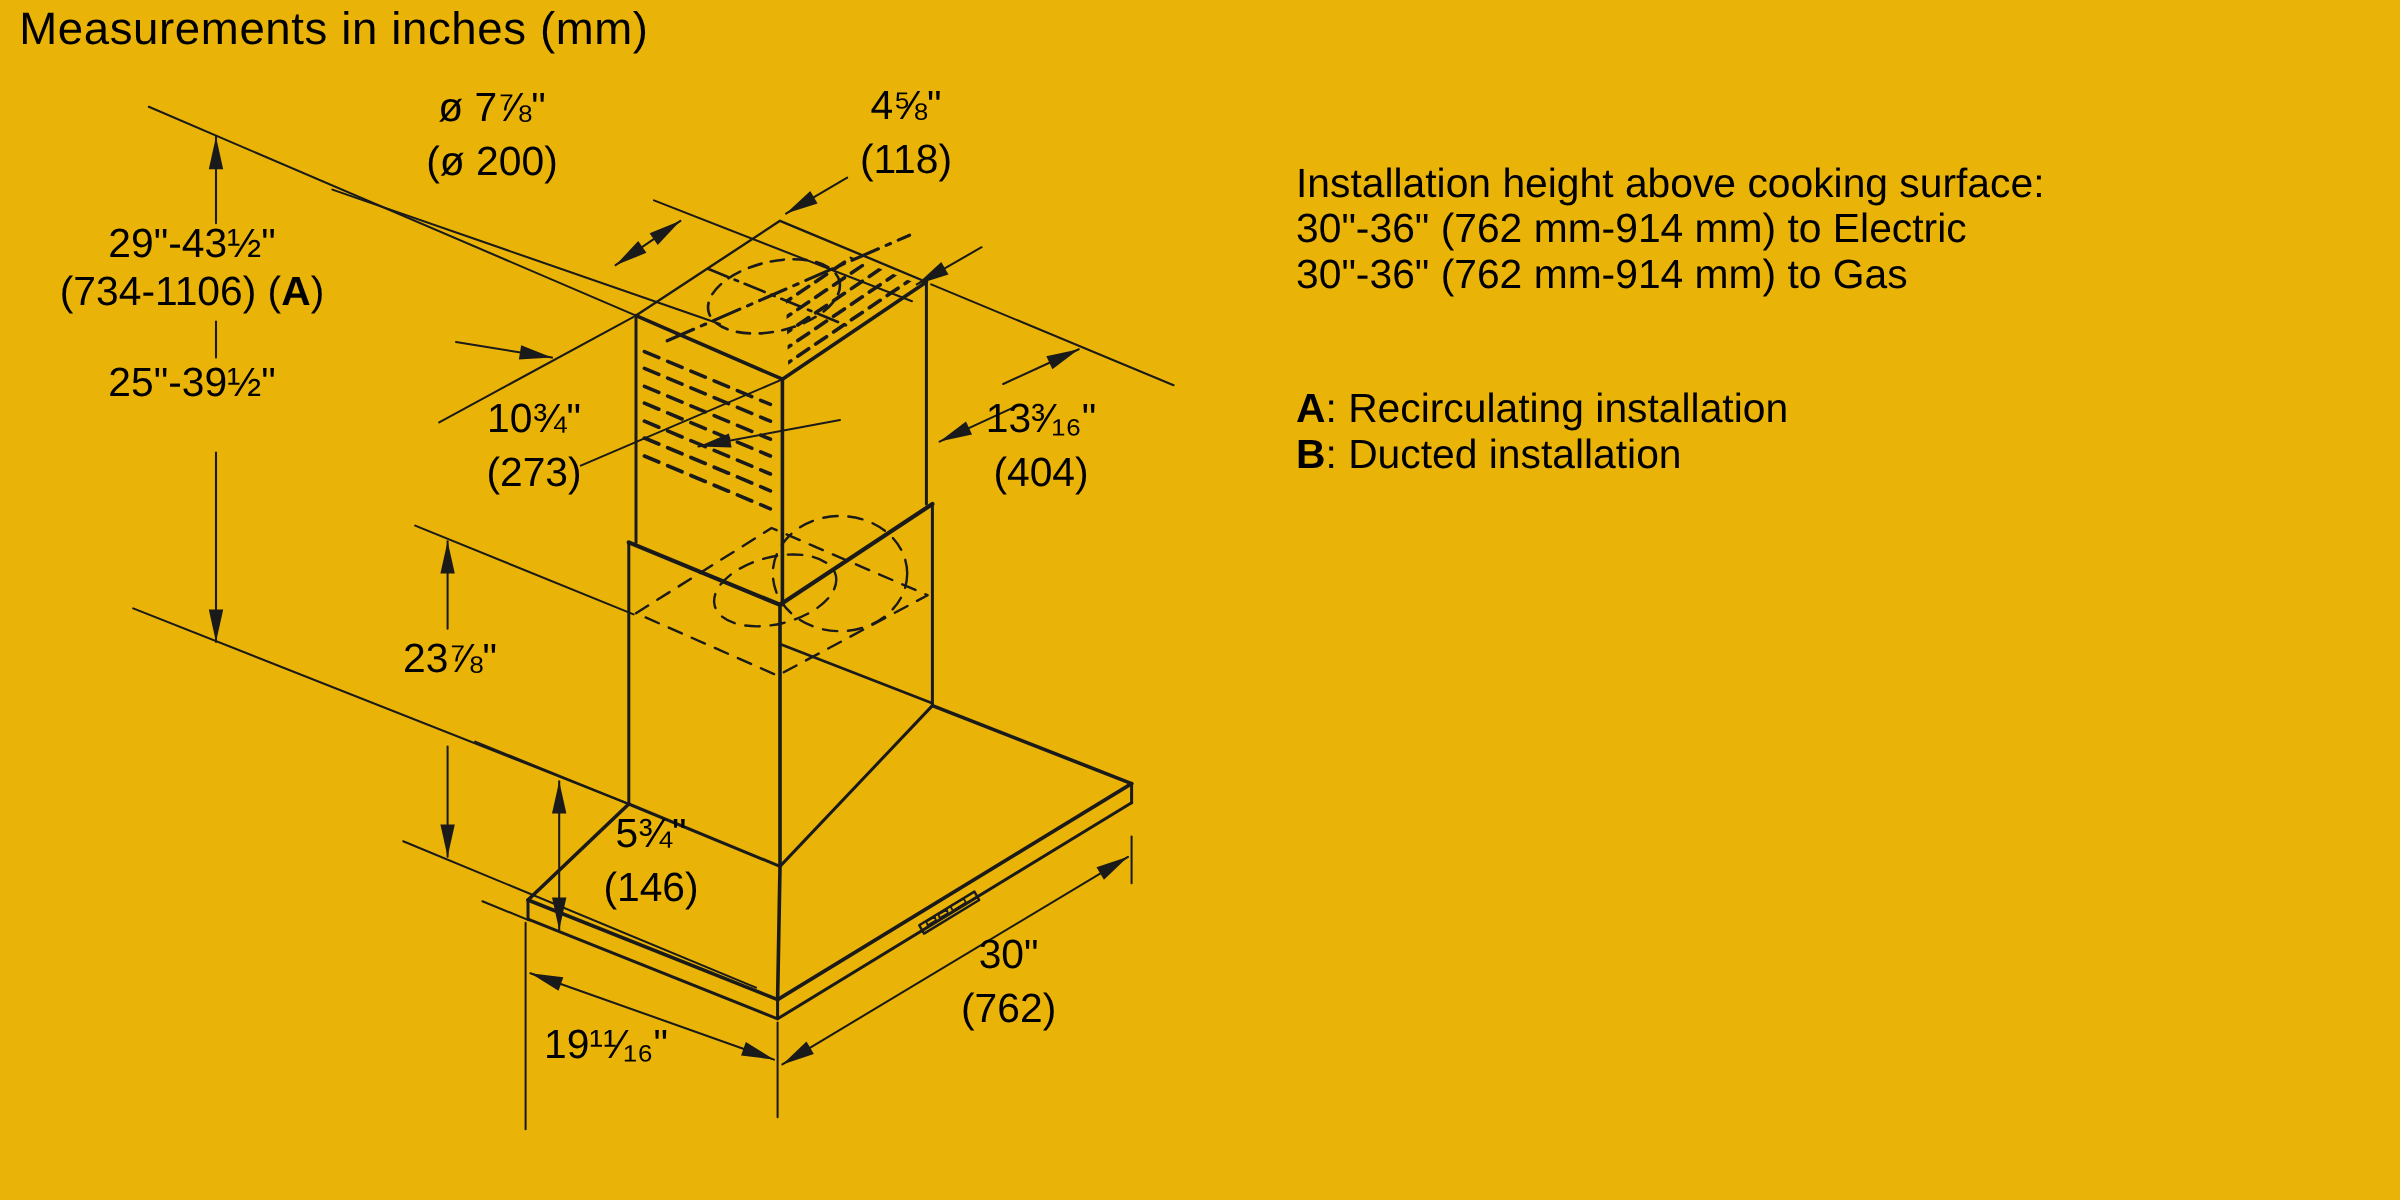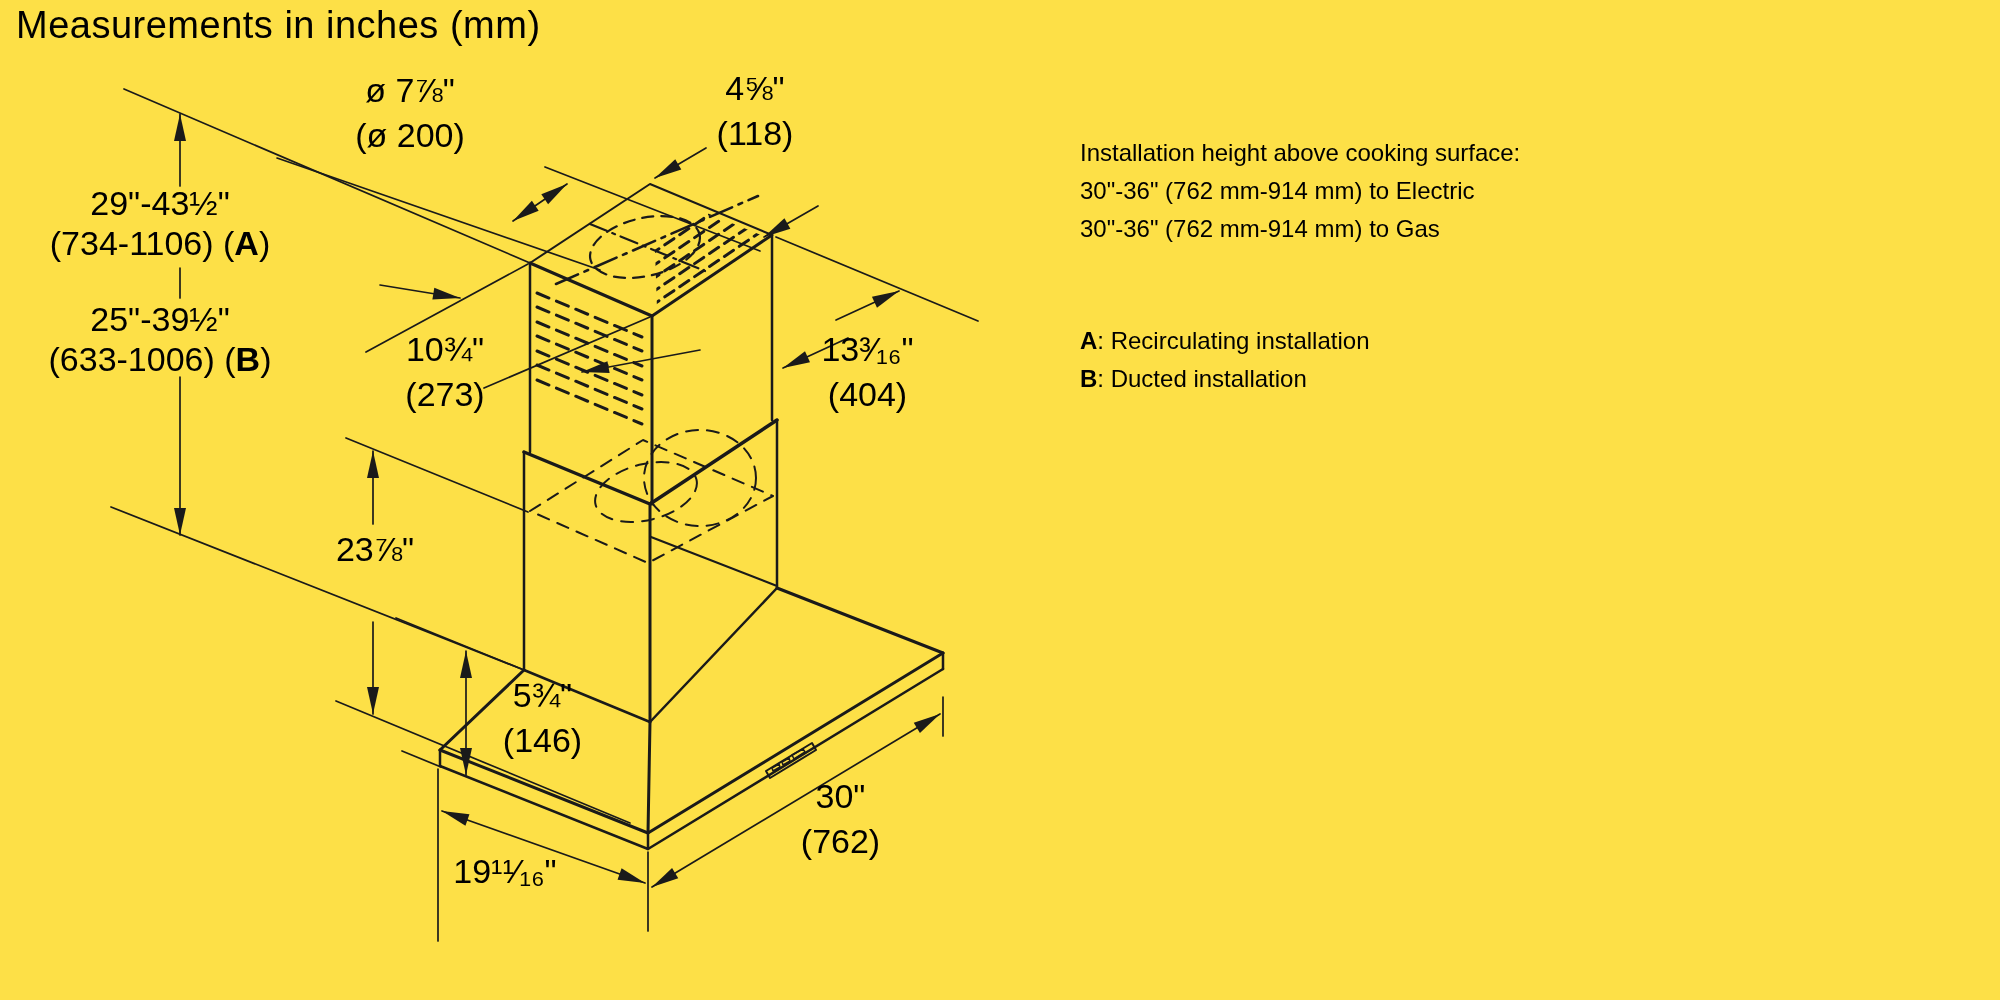--- a/index.html
+++ b/index.html
@@ -1,22 +1,22 @@
 <!DOCTYPE html>
 <html><head>
 <meta charset="utf-8">
 <style>
   html,body{margin:0;padding:0;background:#fff;}
-  .stage{position:relative;width:2000px;height:1000px;background:#fde047;overflow:hidden;
+  .stage{position:relative;width:2000px;height:1000px;background:#eab308;overflow:hidden;
          font-family:"Liberation Sans","DejaVu Sans",sans-serif;color:#000;}
   .stage svg{position:absolute;left:0;top:0;}
   .title{position:absolute;left:16px;top:4px;font-size:38px;letter-spacing:0.5px;}
   .lbl{position:absolute;text-align:center;font-size:34px;line-height:45px;white-space:nowrap;}
   .lbl div{height:45px;}
-  .info{position:absolute;left:1080px;top:134px;font-size:24px;line-height:38px;}
+  .info{position:absolute;left:1080px;top:134px;font-size:34px;line-height:38px;}
   .info .gap{height:74px;}
   .b{font-weight:bold;}
 </style>
 </head>
 <body>
 
 <div class="stage">
 
   <svg width="2000" height="1000" viewBox="0 0 2000 1000" fill="none" stroke="#1a1a1a" stroke-linecap="round" stroke-linejoin="round">
     <defs>
@@ -166,21 +166,20 @@
     <div>(118)</div>
   </div>
 
   <div class="lbl" style="left:10px;top:183px;width:300px;line-height:40px;">
     <div style="height:40px;">29"-43½"</div>
     <div style="height:40px;text-align:center;"><span>(734-1106) (</span><span class="b">A</span><span>)</span></div>
   </div>
 
   <div class="lbl" style="left:10px;top:299px;width:300px;line-height:40px;">
     <div style="height:40px;">25"-39½"</div>
-    <div style="height:40px;"><span>(633-1006) (</span><span class="b">B</span><span>)</span></div>
   </div>
 
   <div class="lbl" style="left:350px;top:327px;width:190px;">
     <div>10¾"</div>
     <div>(273)</div>
   </div>
 
   <div class="lbl" style="left:765px;top:327px;width:205px;">
     <div>13³⁄₁₆"</div>
     <div>(404)</div>

